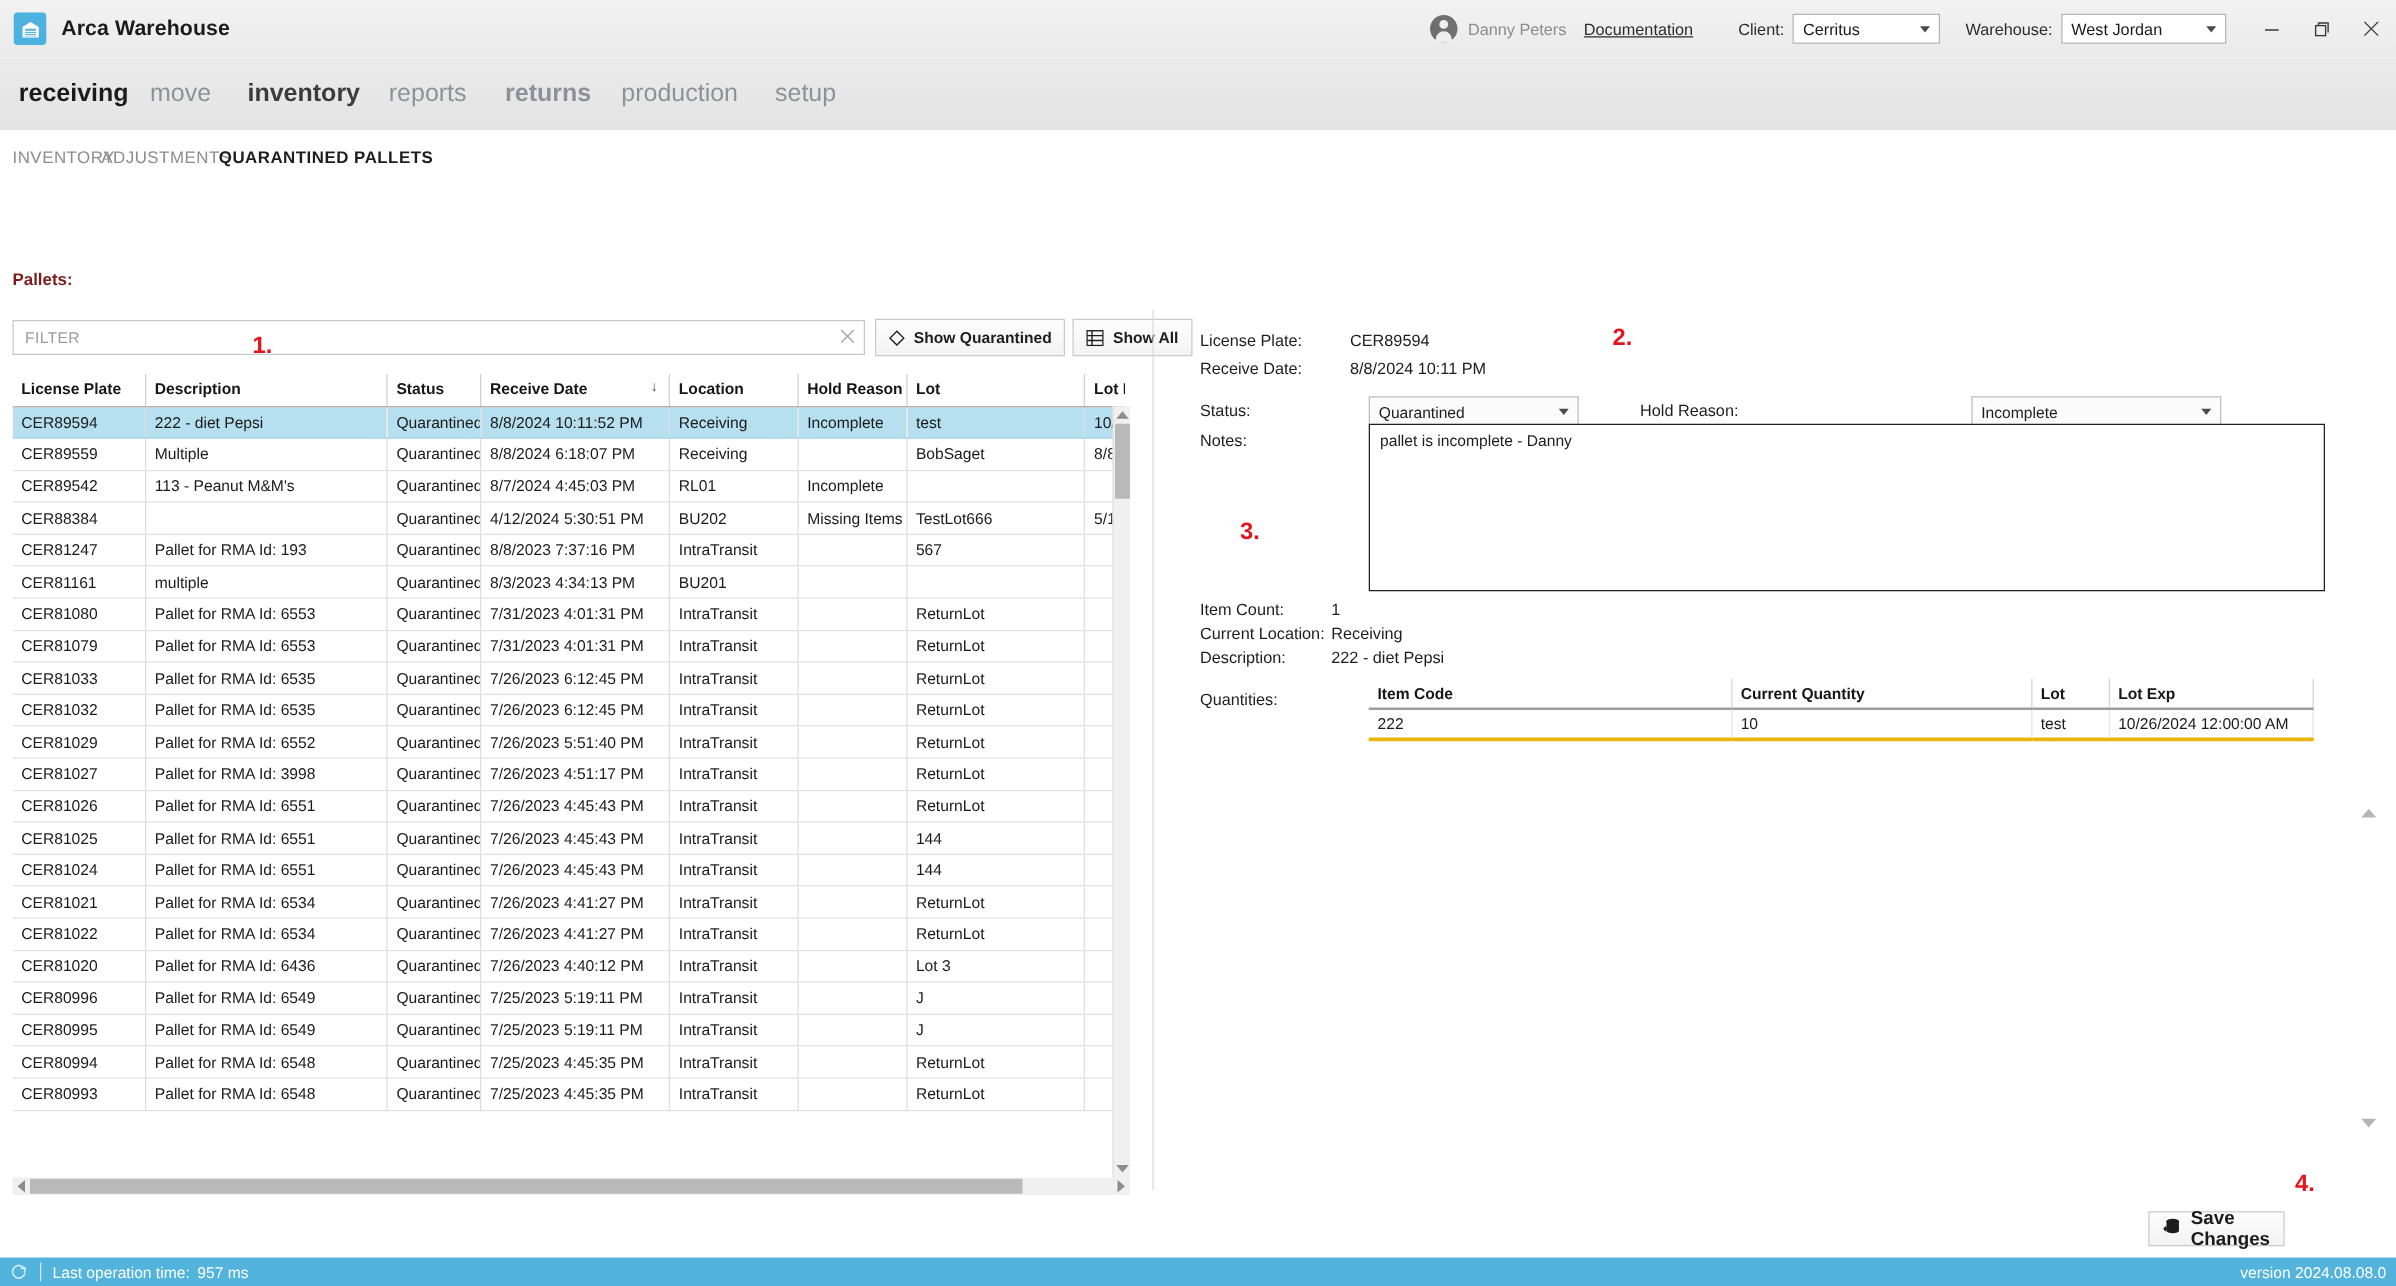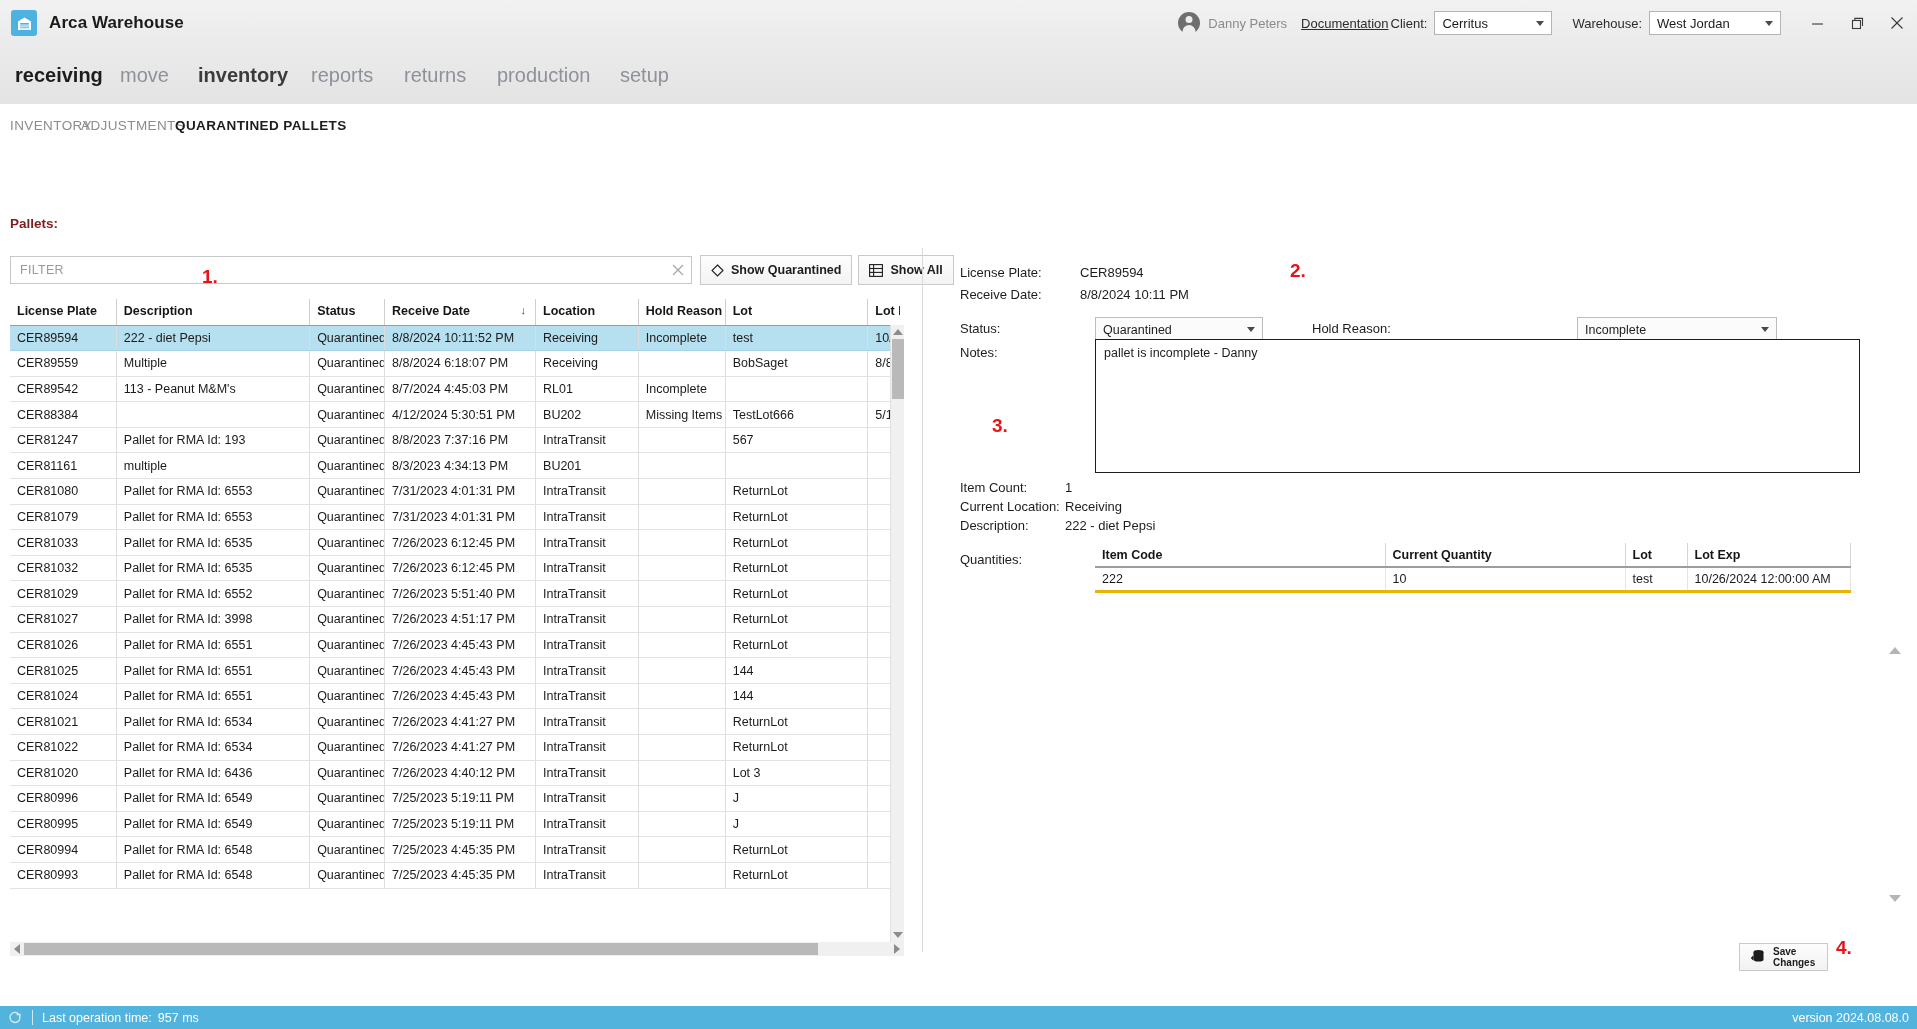--- a/index.html
+++ b/index.html
@@ -37,21 +37,21 @@
   .avatar::before {
     content:""; position:absolute; left:50%; top:4px; transform:translateX(-50%);
     width:7px; height:7px; border-radius:50%; background:#eeeeee;
   }
   .avatar::after {
     content:""; position:absolute; left:50%; top:13px; transform:translateX(-50%);
     width:13px; height:9px; border-radius:7px 7px 0 0; background:#eeeeee;
   }
   .user-name { font-size: 13px; color: #8b8b8b; margin-right: 14px; }
   .doc-link {
-    font-size: 13px; color: #2c2c2c; text-decoration: underline; margin-right: 2px;
+    font-size: 13px; color: #2c2c2c; text-decoration: underline; margin-right: 36px;
     cursor: pointer;
     text-align: right;
   }
   .field-label { font-size: 13px; color: #2b2b2b; margin-right: 7px; }
   .combo {
     height: 24px; border: 1px solid #b4b4b4; background: #ffffff;
     display: flex; align-items: center; font-size: 13px; color: #1b1b1b;
     padding-left: 7px; position: relative;
   }
   .combo .cval { flex: 1; }
@@ -212,25 +212,25 @@
   .arr.ltd { border-left:6px solid transparent;border-right:6px solid transparent;border-top:7px solid #b5b5b5;}
 
   
   .annot {
     position: absolute; color: #e8131a; font-weight: bold; font-size: 19px;
     font-family: "Liberation Sans", sans-serif;
   }
 
   
   .savebtn {
-    position: absolute; left: 1828px; top: 943px; transform: translateX(-100%);
+    position: absolute; left: 1828px; top: 969px; transform: translateX(-100%);
     height: 28px; border: 1px solid #c9c9c9;
     background: linear-gradient(to bottom,#fdfdfd,#f2f2f2);
     display: flex; align-items: center; gap: 7px; padding: 0 11px;
-    font-size: 10px; font-weight: bold; color: #1b1b1b; cursor: pointer;
+    font-size: 15px; font-weight: bold; color: #1b1b1b; cursor: pointer;
   }
 
   
   .statusbar {
     position: absolute; left: 0; top: 1006px; width: 1917px; height: 23px;
     background: #52b3dd; display: flex; align-items: center; color: #ffffff;
     font-size: 12.5px;
   }
   .refresh-ic { margin-left: 7px; width: 16px; height: 16px; display:flex;align-items:center;justify-content:center;}
   .sb-sep { width: 1px; height: 15px; background: #cdeaf7; margin: 0 9px; }
@@ -288,21 +288,21 @@
       </div>
     </div>
   </div>
 </div>
 
 <div class="mainnav">
   <div class="navitem active" style="position:absolute;left:15px;">receiving</div>
   <div class="navitem" style="position:absolute;left:120px;">move</div>
   <div class="navitem strong" style="position:absolute;left:198px;">inventory</div>
   <div class="navitem" style="position:absolute;left:311px;">reports</div>
-  <div class="navitem" style="position:absolute;left:404px;">returns</div>
+  <div class="navitem" style="position:absolute;left:404px;font-weight:bold;">returns</div>
   <div class="navitem" style="position:absolute;left:497px;">production</div>
   <div class="navitem" style="position:absolute;left:620px;">setup</div>
 </div>
 
 <div class="subnav">
   <div class="subitem" style="position:absolute;left:10px;">INVENTORY</div>
   <div class="subitem" style="position:absolute;left:81px;">ADJUSTMENTS</div>
   <div class="subitem active" style="position:absolute;left:175px;">QUARANTINED PALLETS</div>
 </div>
 

